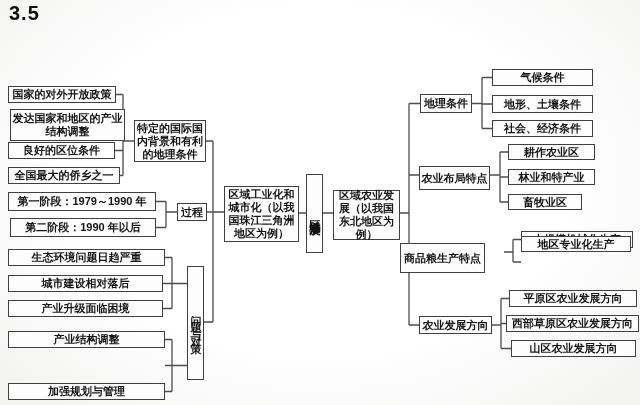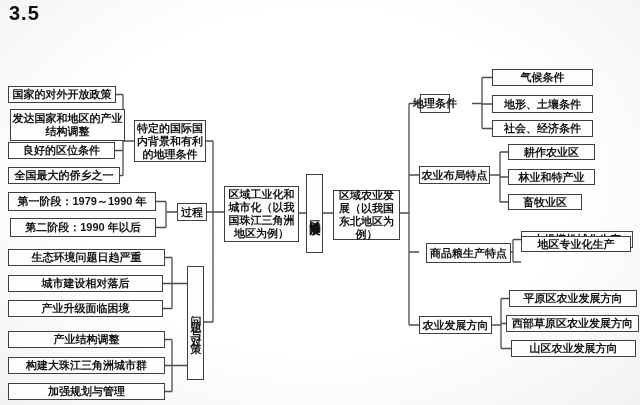--- a/index.html
+++ b/index.html
@@ -51,36 +51,35 @@
   <div class="box" style="left:8px;top:167px;width:112px;height:17px">全国最大的侨乡之一</div>
 
   <div class="box" style="left:8px;top:192px;width:148px;height:19px">第一阶段：1979～1990 年</div>
   <div class="box" style="left:10px;top:218px;width:146px;height:19px">第二阶段：1990 年以后</div>
 
   <div class="box" style="left:8px;top:249px;width:157px;height:17px">生态环境问题日趋严重</div>
   <div class="box" style="left:8px;top:275px;width:155px;height:17px">城市建设相对落后</div>
   <div class="box" style="left:8px;top:300px;width:155px;height:17px">产业升级面临困境</div>
 
   <div class="box" style="left:8px;top:331px;width:157px;height:17px">产业结构调整</div>
-  <div class="box" style="left:8px;top:357px;width:157px;height:17px">构建大珠江三角洲城市群</div>
   <div class="box" style="left:8px;top:383px;width:157px;height:17px">加强规划与管理</div>
 
   <div class="box wrap" style="left:134px;top:120px;width:72px;height:42px">特定的国际国内背景和有利的地理条件</div>
   <div class="box" style="left:177px;top:203px;width:30px;height:18px">过程</div>
   <div class="box vbox vbox-problems" style="left:187px;top:266px;width:17px;height:114px">问题与对策</div>
 
   <div class="box wrap" style="left:224px;top:186px;width:75px;height:56px">区域工业化和城市化（以我国珠江三角洲地区为例）</div>
 
   <div class="box vbox vbox-root" style="left:306px;top:174px;width:17px;height:79px">区域经济发展</div>
 
   <div class="box wrap" style="left:333px;top:190px;width:67px;height:50px">区域农业发展（以我国东北地区为例）</div>
 
-  <div class="box" style="left:420px;top:94px;width:30px;height:19px">地理条件</div>
-  <div class="box" style="left:419px;top:166px;width:71px;height:18px">农业布局特点</div>
-  <div class="box" style="left:426px;top:243px;width:85px;height:20px">商品粮生产特点</div>
+  <div class="box" style="left:420px;top:94px;width:52px;height:19px">地理条件</div>
+  <div class="box" style="left:419px;top:166px;width:71px;height:24px">农业布局特点</div>
+  <div class="box" style="left:400px;top:243px;width:85px;height:30px">商品粮生产特点</div>
   <div class="box" style="left:419px;top:316px;width:73px;height:18px">农业发展方向</div>
 
   <div class="box" style="left:492px;top:69px;width:101px;height:17px">气候条件</div>
   <div class="box" style="left:492px;top:95px;width:101px;height:18px">地形、土壤条件</div>
   <div class="box" style="left:492px;top:120px;width:101px;height:17px">社会、经济条件</div>
 
   <div class="box" style="left:508px;top:144px;width:87px;height:16px">耕作农业区</div>
   <div class="box" style="left:508px;top:169px;width:87px;height:16px">林业和特产业</div>
   <div class="box" style="left:508px;top:194px;width:74px;height:16px">畜牧业区</div>
 

